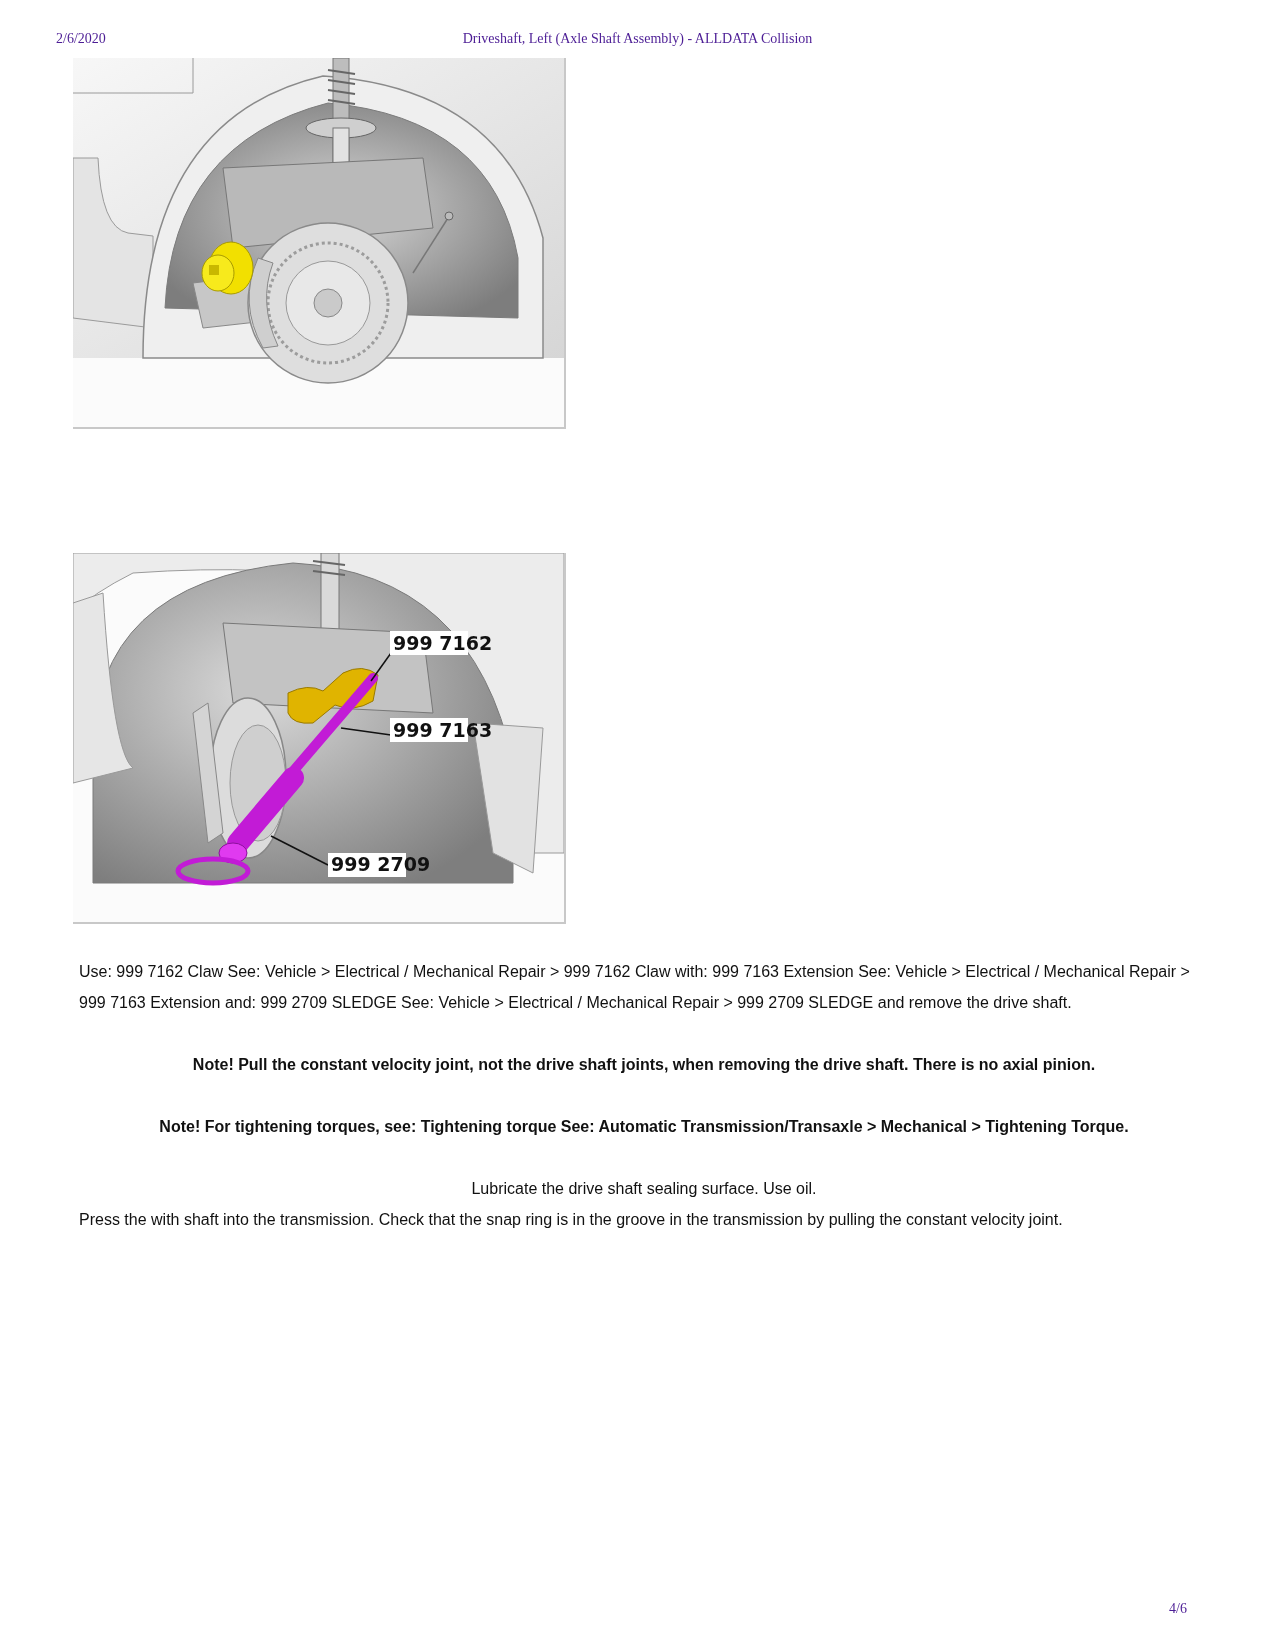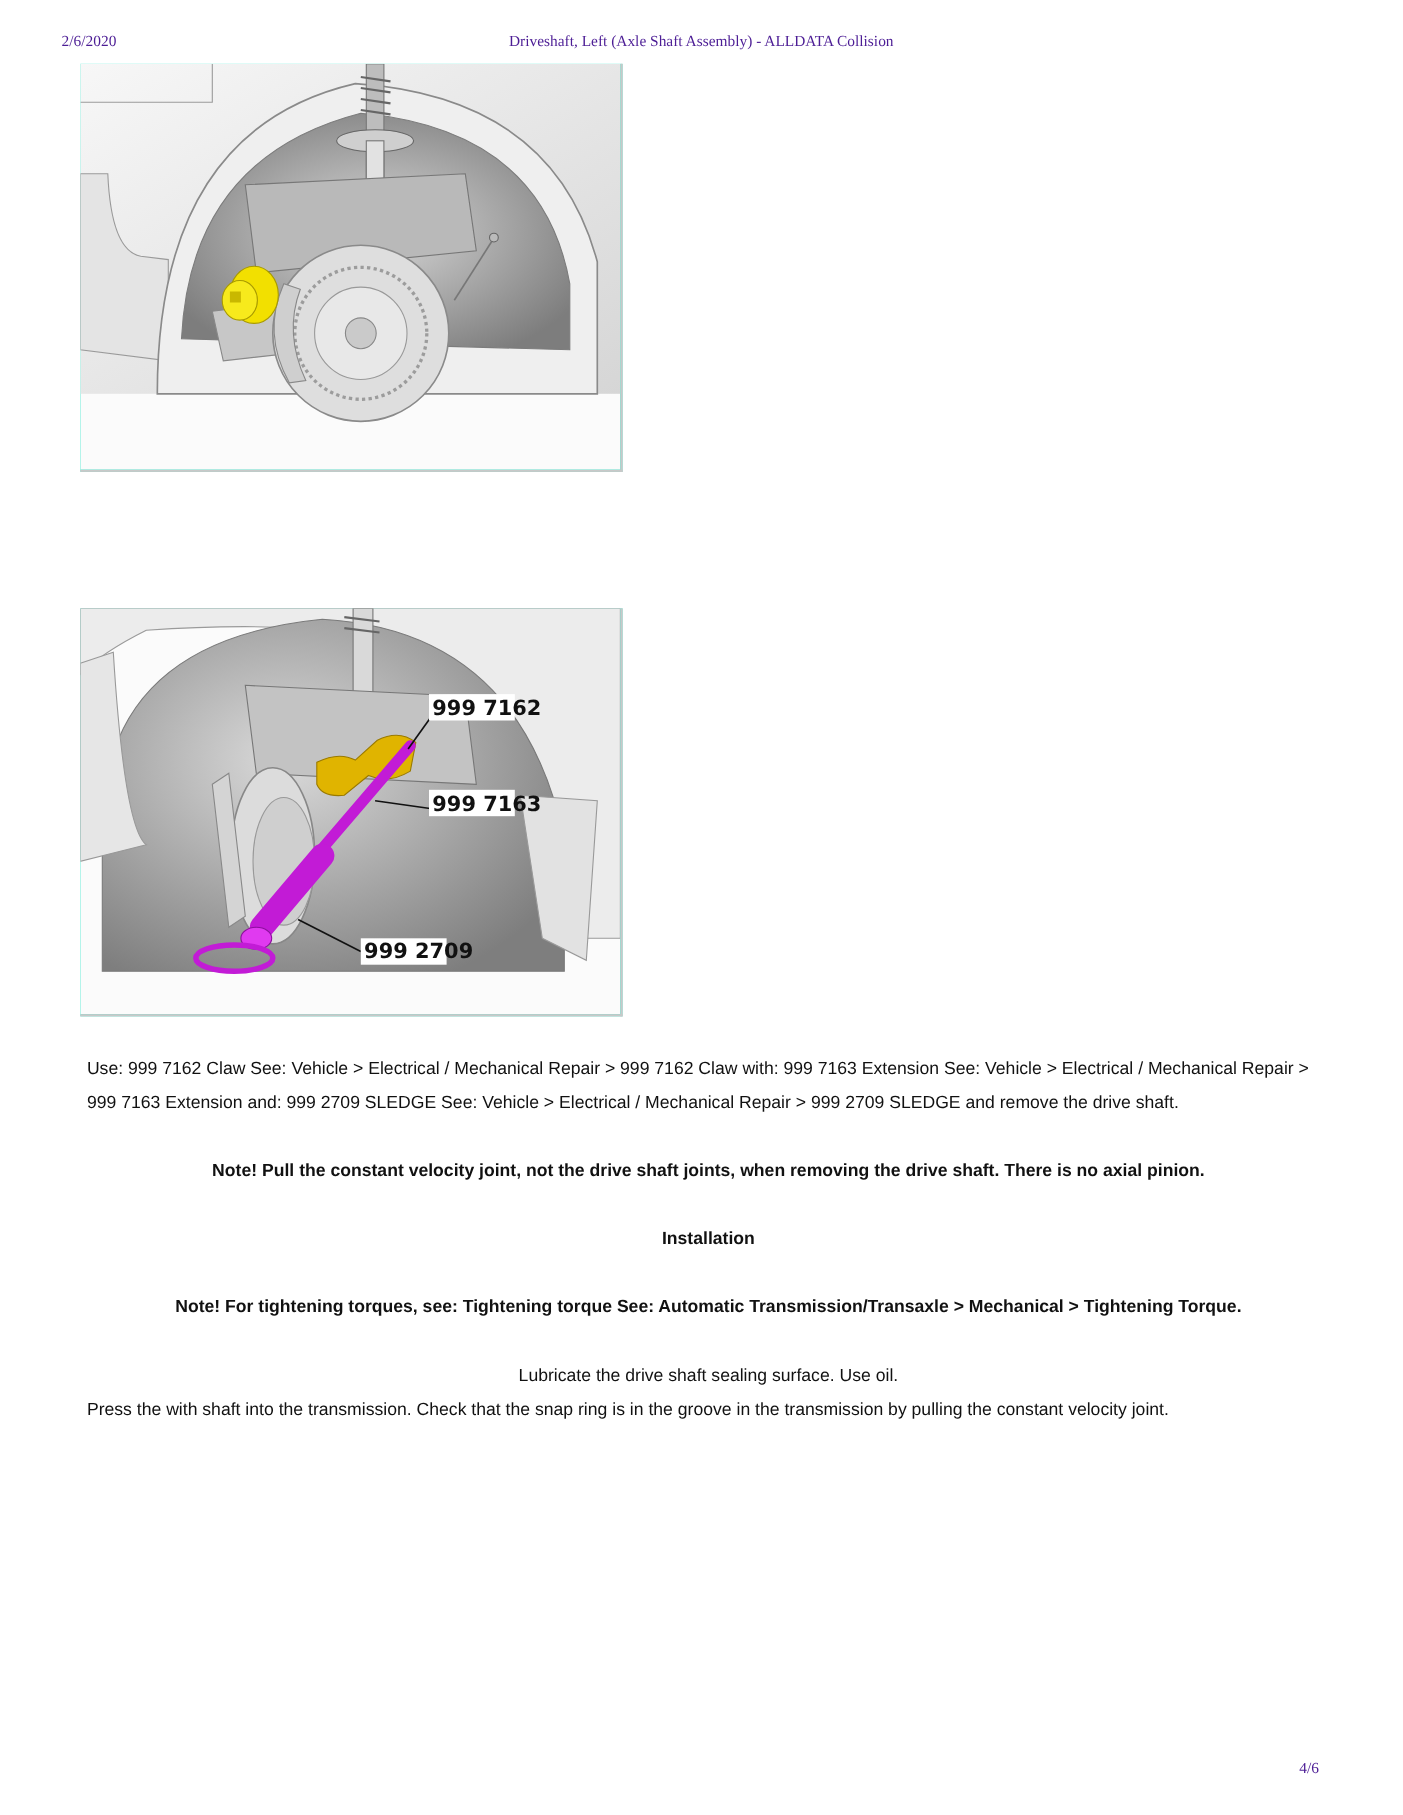--- a/index.html
+++ b/index.html
@@ -10,26 +10,26 @@
     }
     .print-header, .print-footer {
       position: absolute; left: 0; width: 1275px;
       font-family: "Liberation Serif", serif; font-size: 14px; color: #4c1d95;
     }
     .print-header { top: 31px; height: 20px; }
     .print-footer { top: 1601px; height: 20px; }
     .ph-date { position: absolute; left: 56px; top: 0; }
     .ph-title { position: absolute; left: 0; width: 1275px; text-align: center; top: 0; }
     .pf-url { position: absolute; left: 56px; top: 0; }
-    .pf-page { position: absolute; right: 76px; top: 0; }
+    .pf-page { position: absolute; right: 88px; top: 0; }
 
     .figure {
       position: absolute; left: 73px; width: 491px; height: 369px;
       border-right: 2px solid #c8c8c8; border-bottom: 2px solid #c8c8c8;
-      background: #5eead4; overflow: hidden;
+      background: #0f766e; overflow: hidden;
     }
     .figure svg { display: block; width: 100%; height: 100%; }
     #fig1 { top: 58px; }
     #fig2 { top: 553px; }
 
     .callout-label {
       font-family: "DejaVu Sans", sans-serif; font-weight: bold; font-size: 19px; fill: #111;
     }
 
     .content {
@@ -139,21 +139,20 @@
       <line x1="198" y1="283" x2="255" y2="312" stroke="#111" stroke-width="1.5"></line>
       <rect x="255" y="300" width="78" height="24" fill="#ffffff"></rect>
       <text class="callout-label" x="258" y="318">999 2709</text>
     </g>
   </svg>
 </div>
 
 <div class="content">
   <p>Use: 999 7162 Claw See: Vehicle &gt; Electrical / Mechanical Repair &gt; 999 7162 Claw with: 999 7163 Extension See: Vehicle &gt; Electrical / Mechanical Repair &gt; 999 7163 Extension and: 999 2709 SLEDGE See: Vehicle &gt; Electrical / Mechanical Repair &gt; 999 2709 SLEDGE and remove the drive shaft.</p>
   <p class="gap bold">Note! Pull the constant velocity joint, not the drive shaft joints, when removing the drive shaft. There is no axial pinion.</p>
-  <p class="gap bold">Installation</p>
   <p class="gap bold">Note! For tightening torques, see: Tightening torque See: Automatic Transmission/Transaxle &gt; Mechanical &gt; Tightening Torque.</p>
   <p class="gap">Lubricate the drive shaft sealing surface. Use oil.</p>
   <p>Press the with shaft into the transmission. Check that the snap ring is in the groove in the transmission by pulling the constant velocity joint.</p>
 </div>
 
 <div class="print-footer">
   <span class="pf-page">4/6</span>
 </div>
 
 </body></html>

